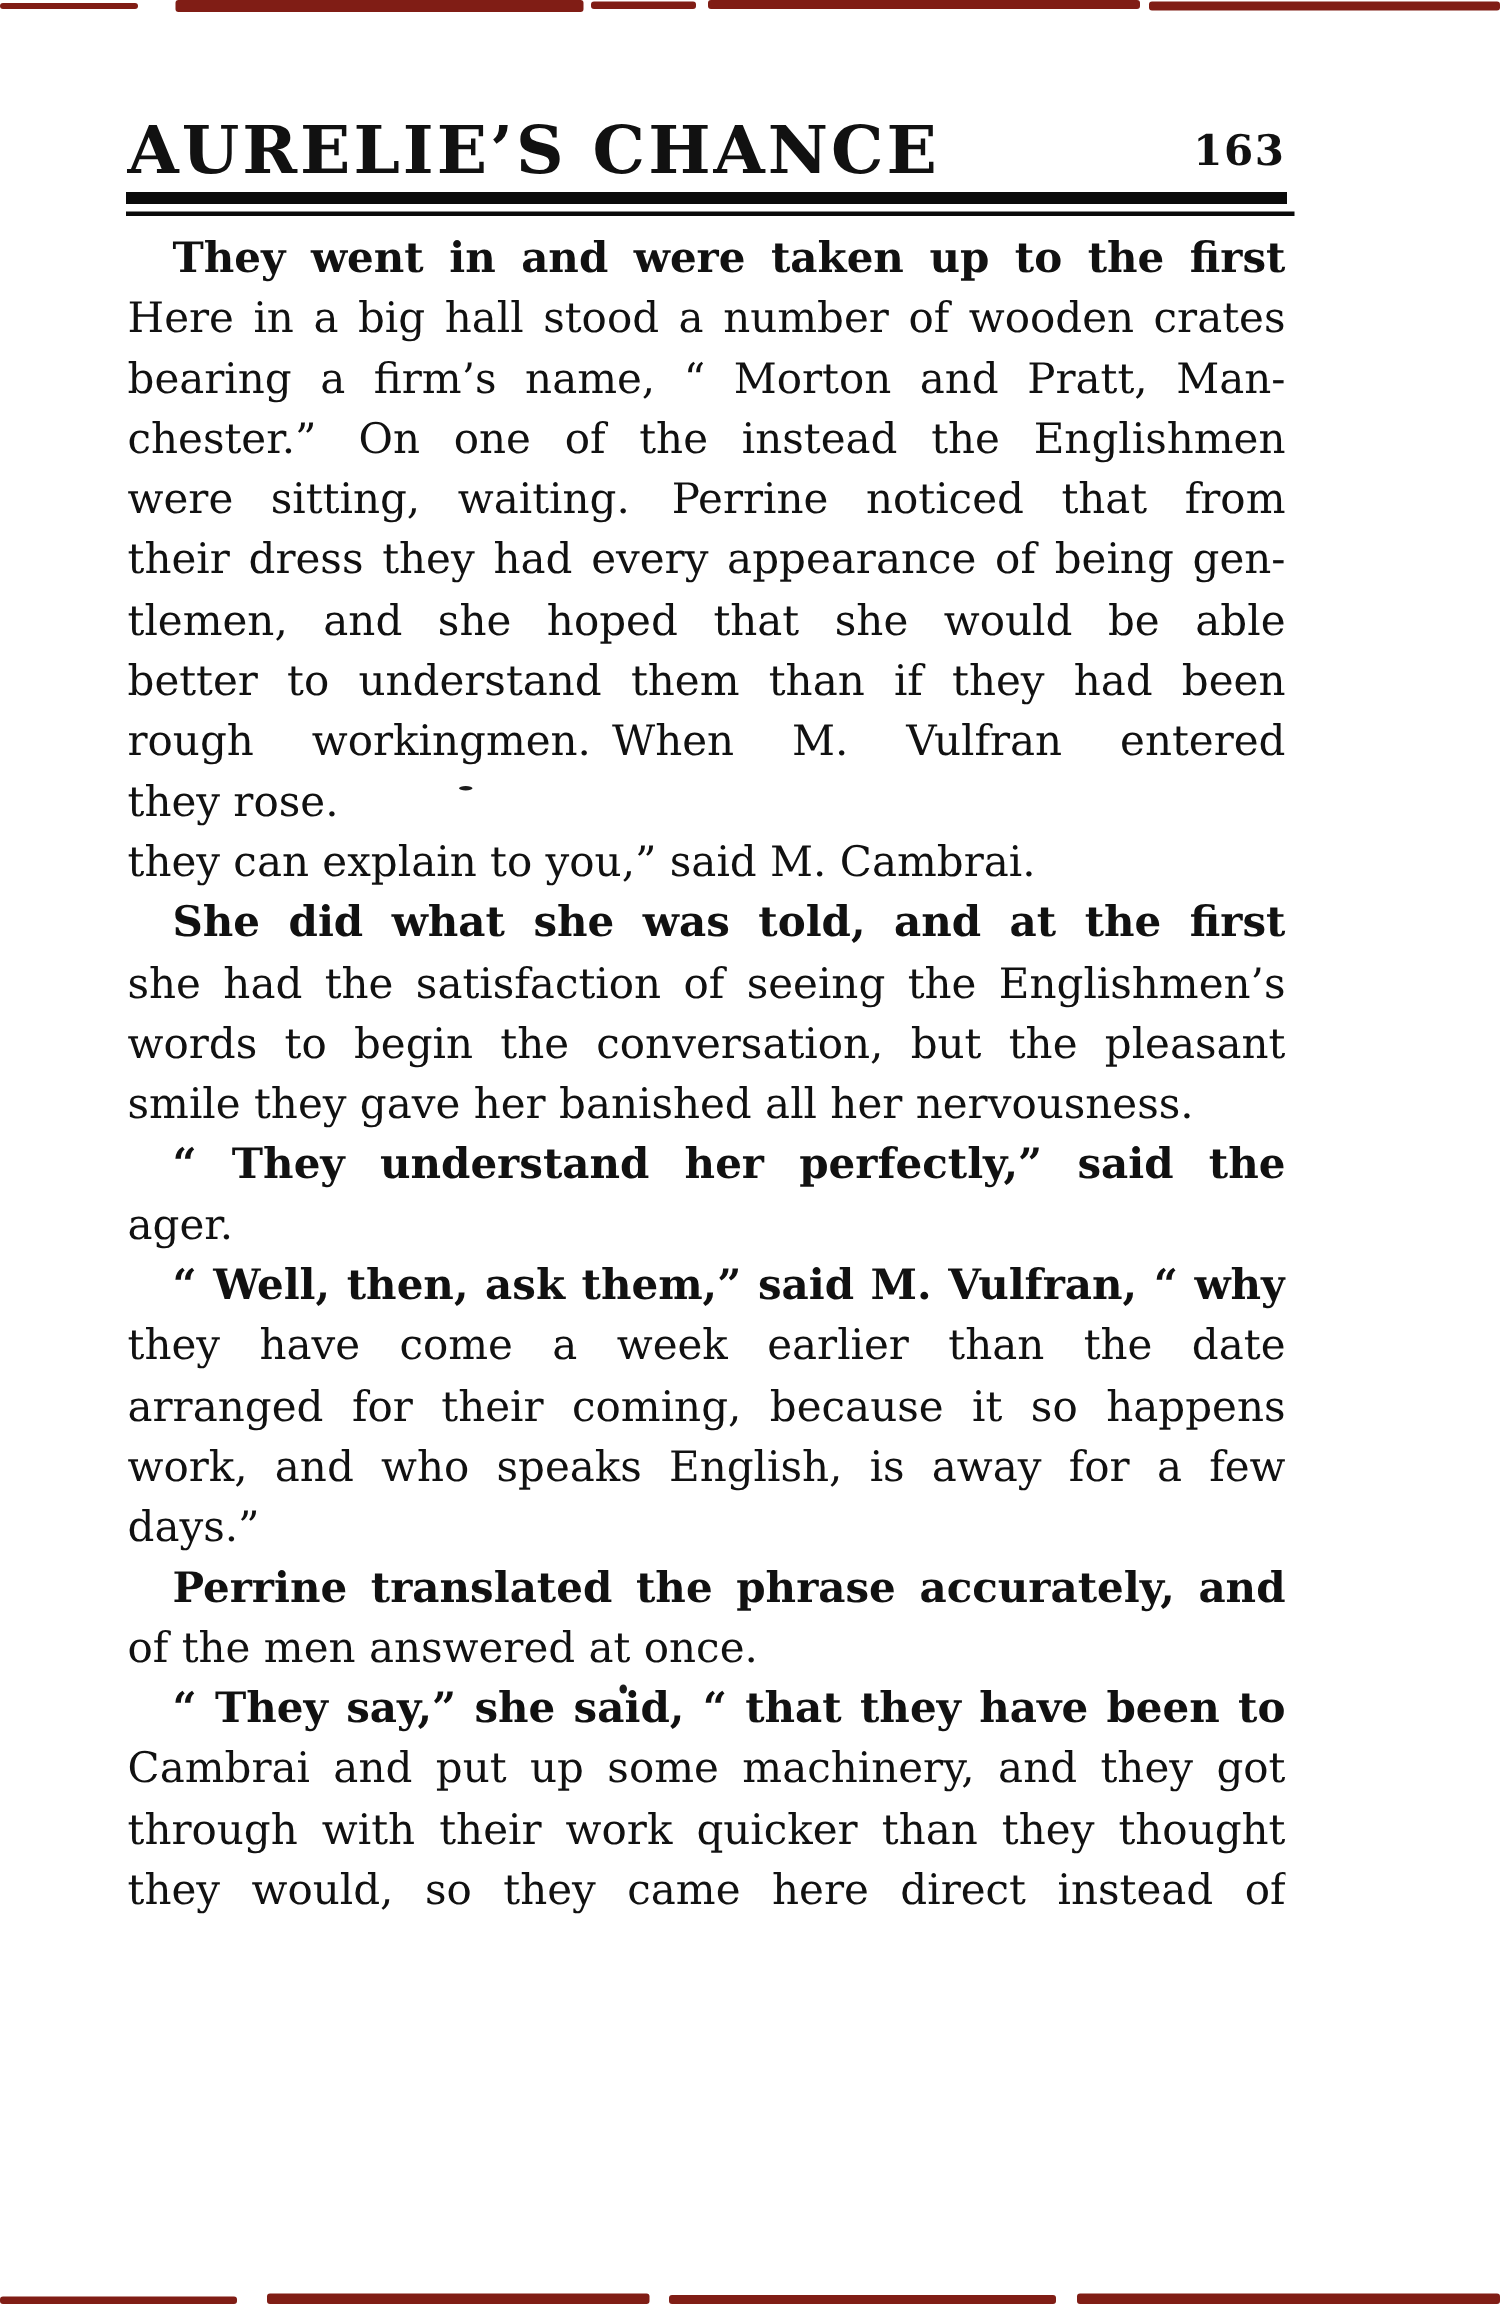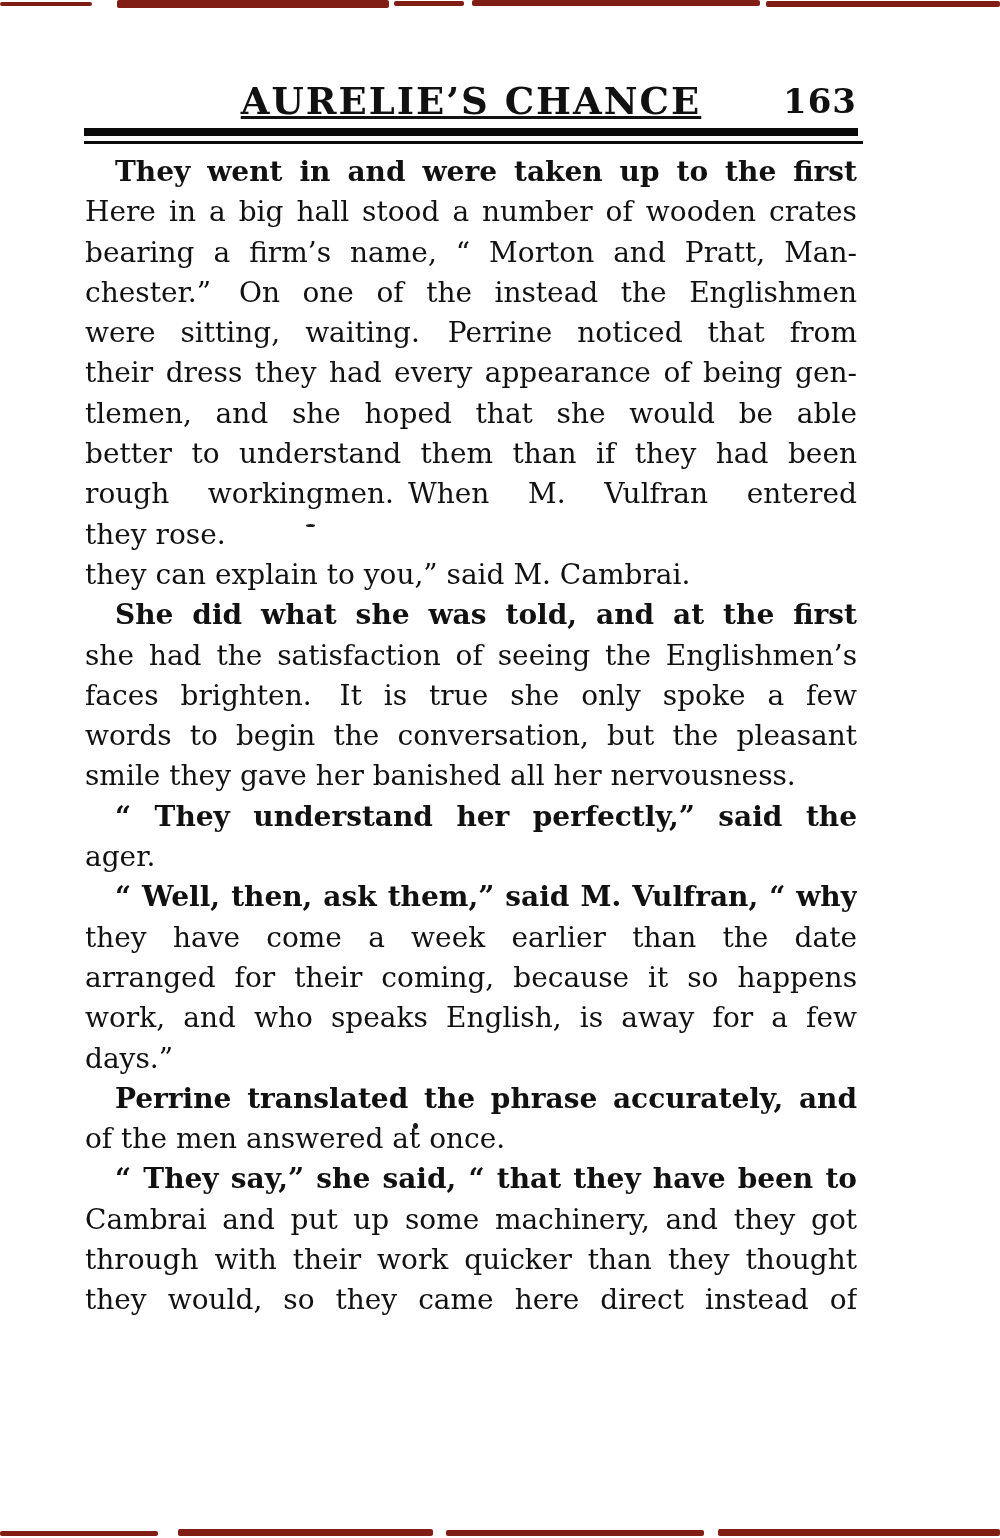--- a/index.html
+++ b/index.html
@@ -4,25 +4,25 @@
 <style>
   html,body { margin:0; padding:0; background:#e9e9e9; }
   .page {
     position:relative; width:1000px; height:1538px; margin:0 auto;
     background:var(--paper,#fff); overflow:hidden;
     font-family:"DejaVu Serif", serif; color:var(--ink,#111);
   }
   
   .header { position:absolute; top:82px; left:85px; width:772px; height:38px; }
   .title  {
-    display:block; text-align:center; font-size:37px; line-height:38px;
-    font-weight:bold; letter-spacing:2px; white-space:nowrap;text-decoration:underline;
+    display:block; font-size:44px; line-height:38px;
+    font-weight:bold; letter-spacing:2px; white-space:nowrap;
   }
   .pagenum {
-    position:absolute; right:0; top:0; font-size:34px; line-height:38px;
+    position:absolute; right:0; top:0; font-size:28px; line-height:38px;
     font-weight:bold; letter-spacing:1px;
   }
   
   .rule { position:absolute; background:var(--rule,#0a0a0a); }
   .rule-thick { top:128px; left:84px; width:774px; height:8px; }
   .rule-thin  { top:141px; left:84px; width:779px; height:3px; }
   
   .text { position:absolute; top:152px; left:85px; width:772px; font-size:28px; }
   .line { line-height:40.3px; text-align:justify; text-align-last:justify; height:40.3px; overflow:hidden; }
   .line.indent { text-indent:30px;font-weight:bold; }
@@ -72,21 +72,20 @@
       <div class="line">chester.”  On one of the instead the Englishmen</div>
       <div class="line">were sitting, waiting.  Perrine noticed that from</div>
       <div class="line">their dress they had every appearance of being gen-</div>
       <div class="line">tlemen, and she hoped that she would be able</div>
       <div class="line">better to understand them than if they had been</div>
       <div class="line">rough workingmen. When M. Vulfran entered</div>
       <div class="line pend">they rose.</div>
       <div class="line pend">they can explain to you,” said M. Cambrai.</div>
       <div class="line indent">She did what she was told, and at the first words</div>
       <div class="line">she had the satisfaction of seeing the Englishmen’s</div>
-      <div class="line">faces brighten.  It is true she only spoke a few</div>
       <div class="line">words to begin the conversation, but the pleasant</div>
       <div class="line pend">smile they gave her banished all her nervousness.</div>
       <div class="line indent">“ They understand her perfectly,” said the man-</div>
       <div class="line pend">ager.</div>
       <div class="line indent">“ Well, then, ask them,” said M. Vulfran, “ why</div>
       <div class="line">they have come a week earlier than the date</div>
       <div class="line">arranged for their coming, because it so happens</div>
       <div class="line">work, and who speaks English, is away for a few</div>
       <div class="line pend">days.”</div>
       <div class="line indent">Perrine translated the phrase accurately, and one</div>

